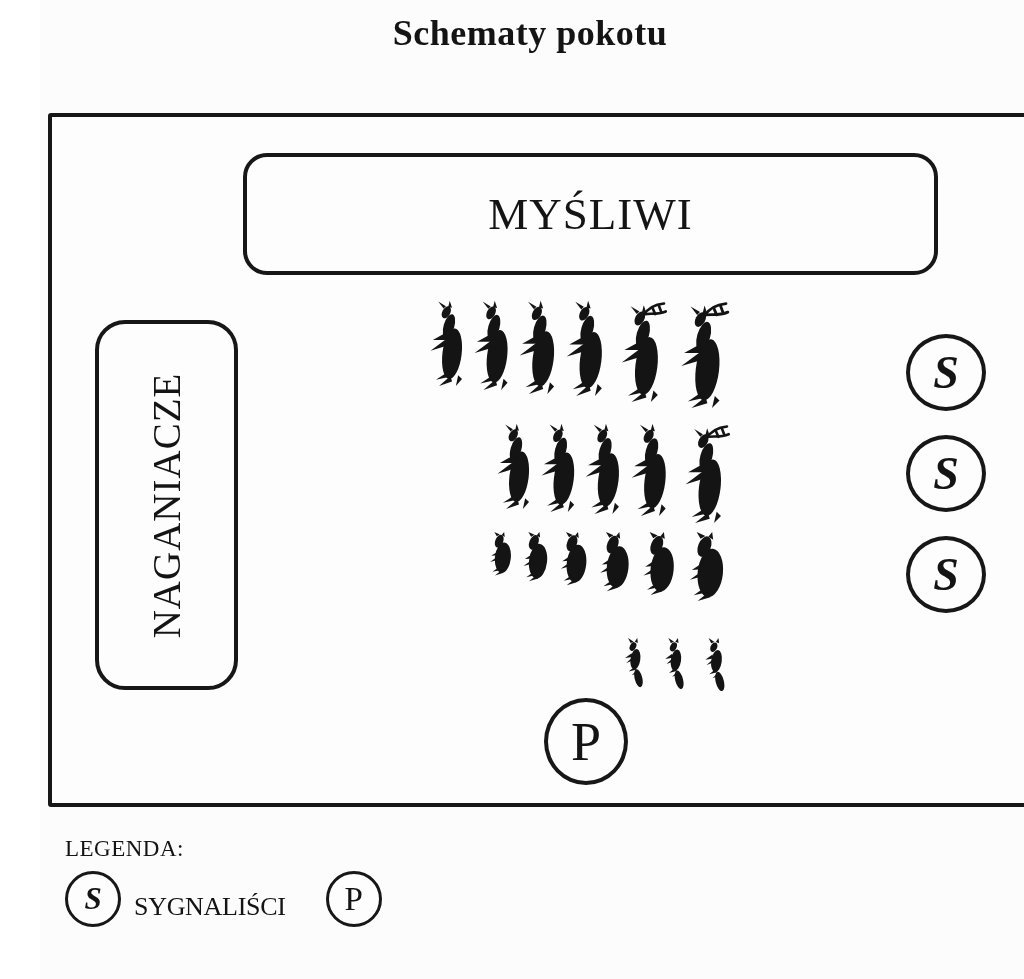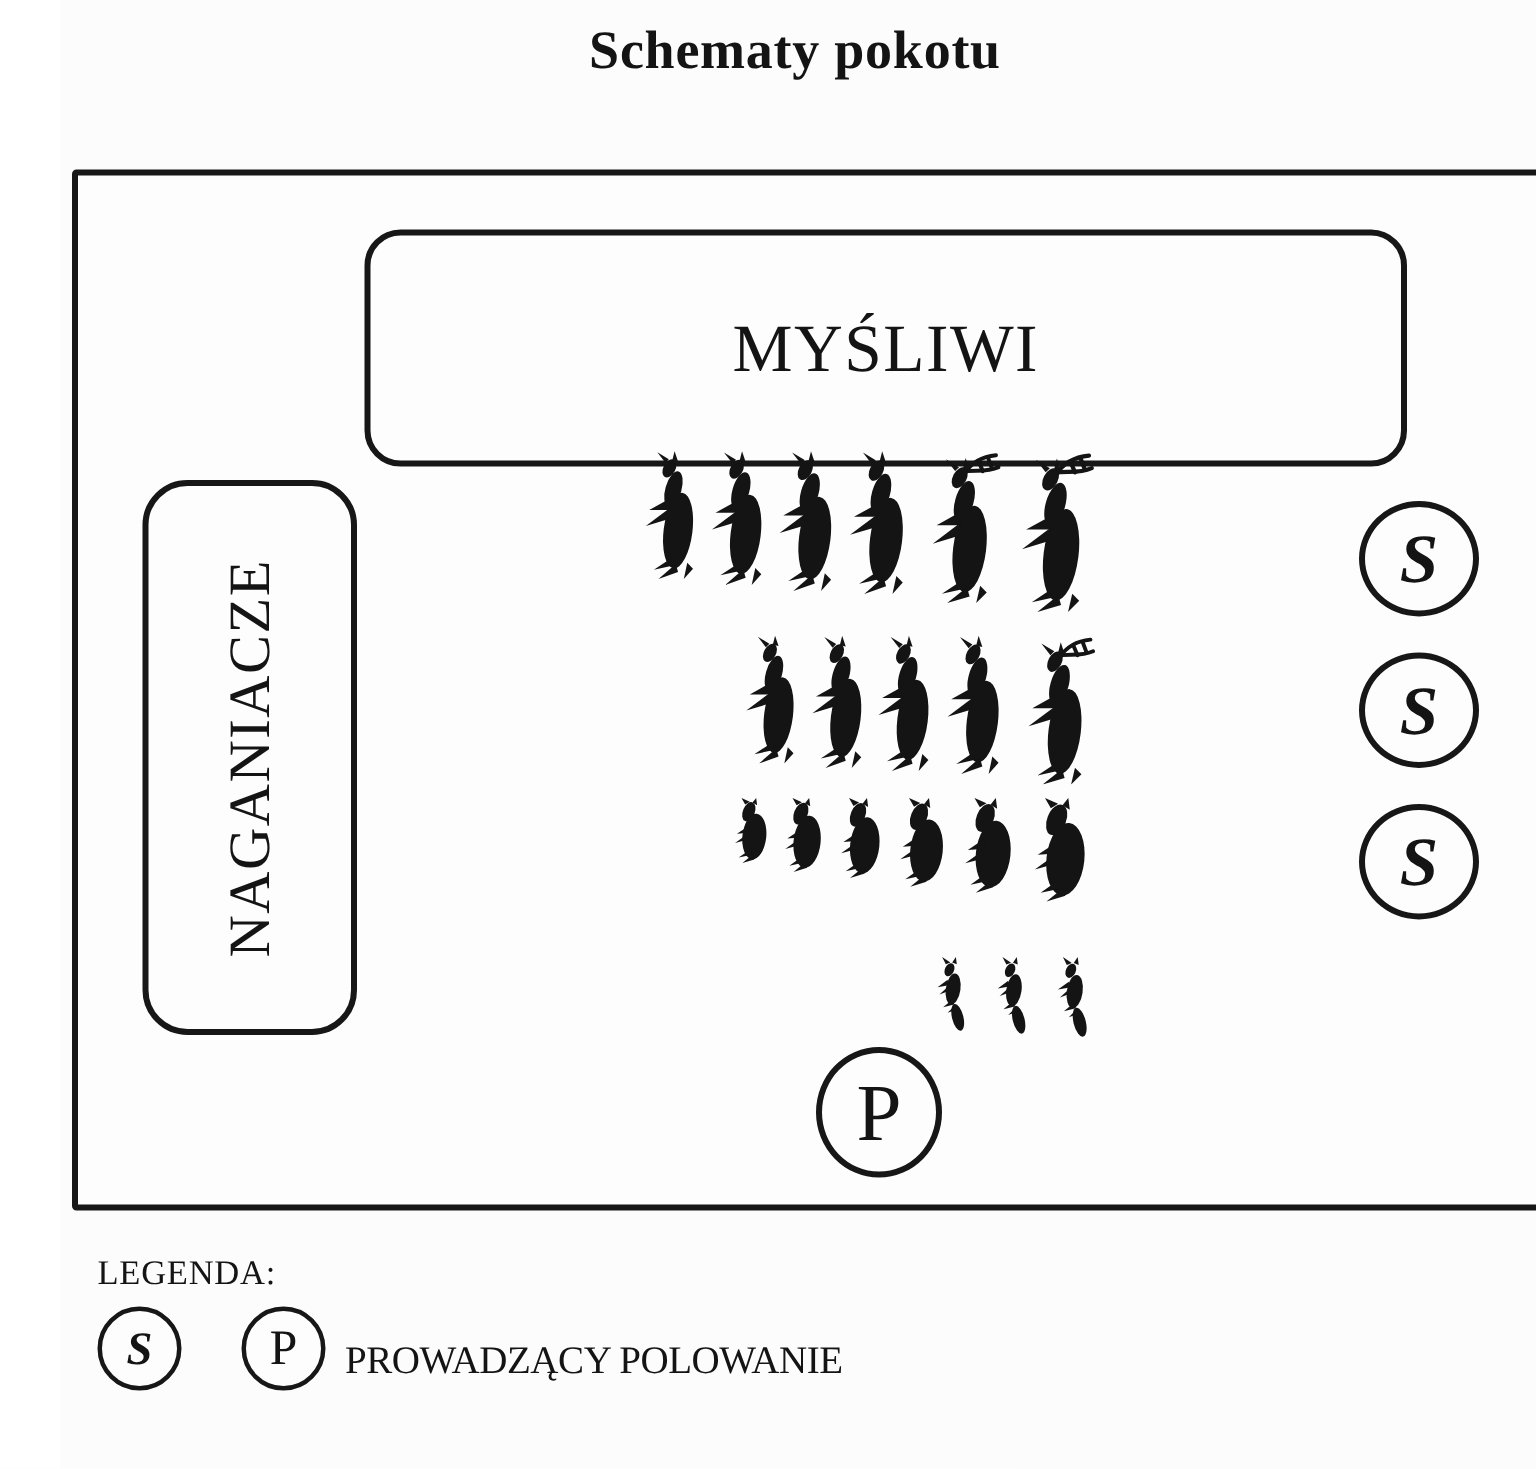--- a/index.html
+++ b/index.html
@@ -19,21 +19,21 @@
   }
   .field{
     position:absolute;left:8px;top:113px;
     width:1009px;height:694px;
     box-sizing:border-box;
     border:4px solid #171717;border-radius:3px;
     background:#fdfdfd;
   }
   .hunters-box{
     position:absolute;left:191px;top:36px;
-    width:695px;height:158px;box-sizing:border-box;
+    width:695px;height:122px;box-sizing:border-box;
     border:4px solid #171717;border-radius:24px;
     display:flex;align-items:center;justify-content:center;
     background:#fdfdfd;
   }
   .hunters-label{font-size:45px;letter-spacing:1px;}
   .beaters-box{
     position:absolute;left:43px;top:203px;
     width:143px;height:370px;box-sizing:border-box;
     border:4px solid #171717;border-radius:30px;
     display:flex;align-items:center;justify-content:center;
@@ -460,21 +460,21 @@
 
     <div class="circle-badge leader-badge">P</div>
 
   </div>
 
   <div class="legend">
     <div class="legend-heading">LEGENDA:</div>
     <div class="legend-row">
       <div class="legend-item">
         <span class="circle-badge legend-circle">S</span>
+        <span class="legend-label">SYGNALIŚCI</span>
       </div>
       <div class="legend-item">
         <span class="circle-badge legend-circle">P</span>
-        <span class="legend-label">PROWADZĄCY POLOWANIE</span>
       </div>
     </div>
   </div>
 
 </div>
 
 </body></html>

